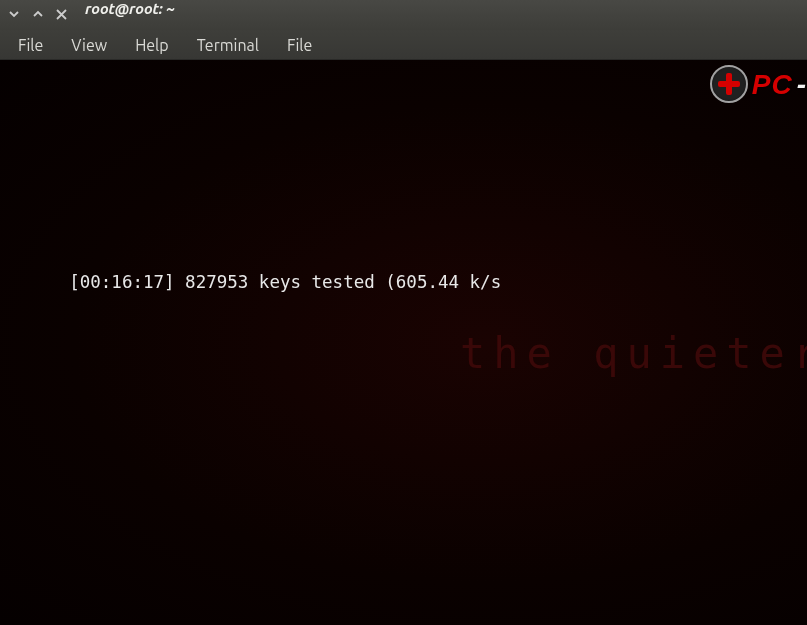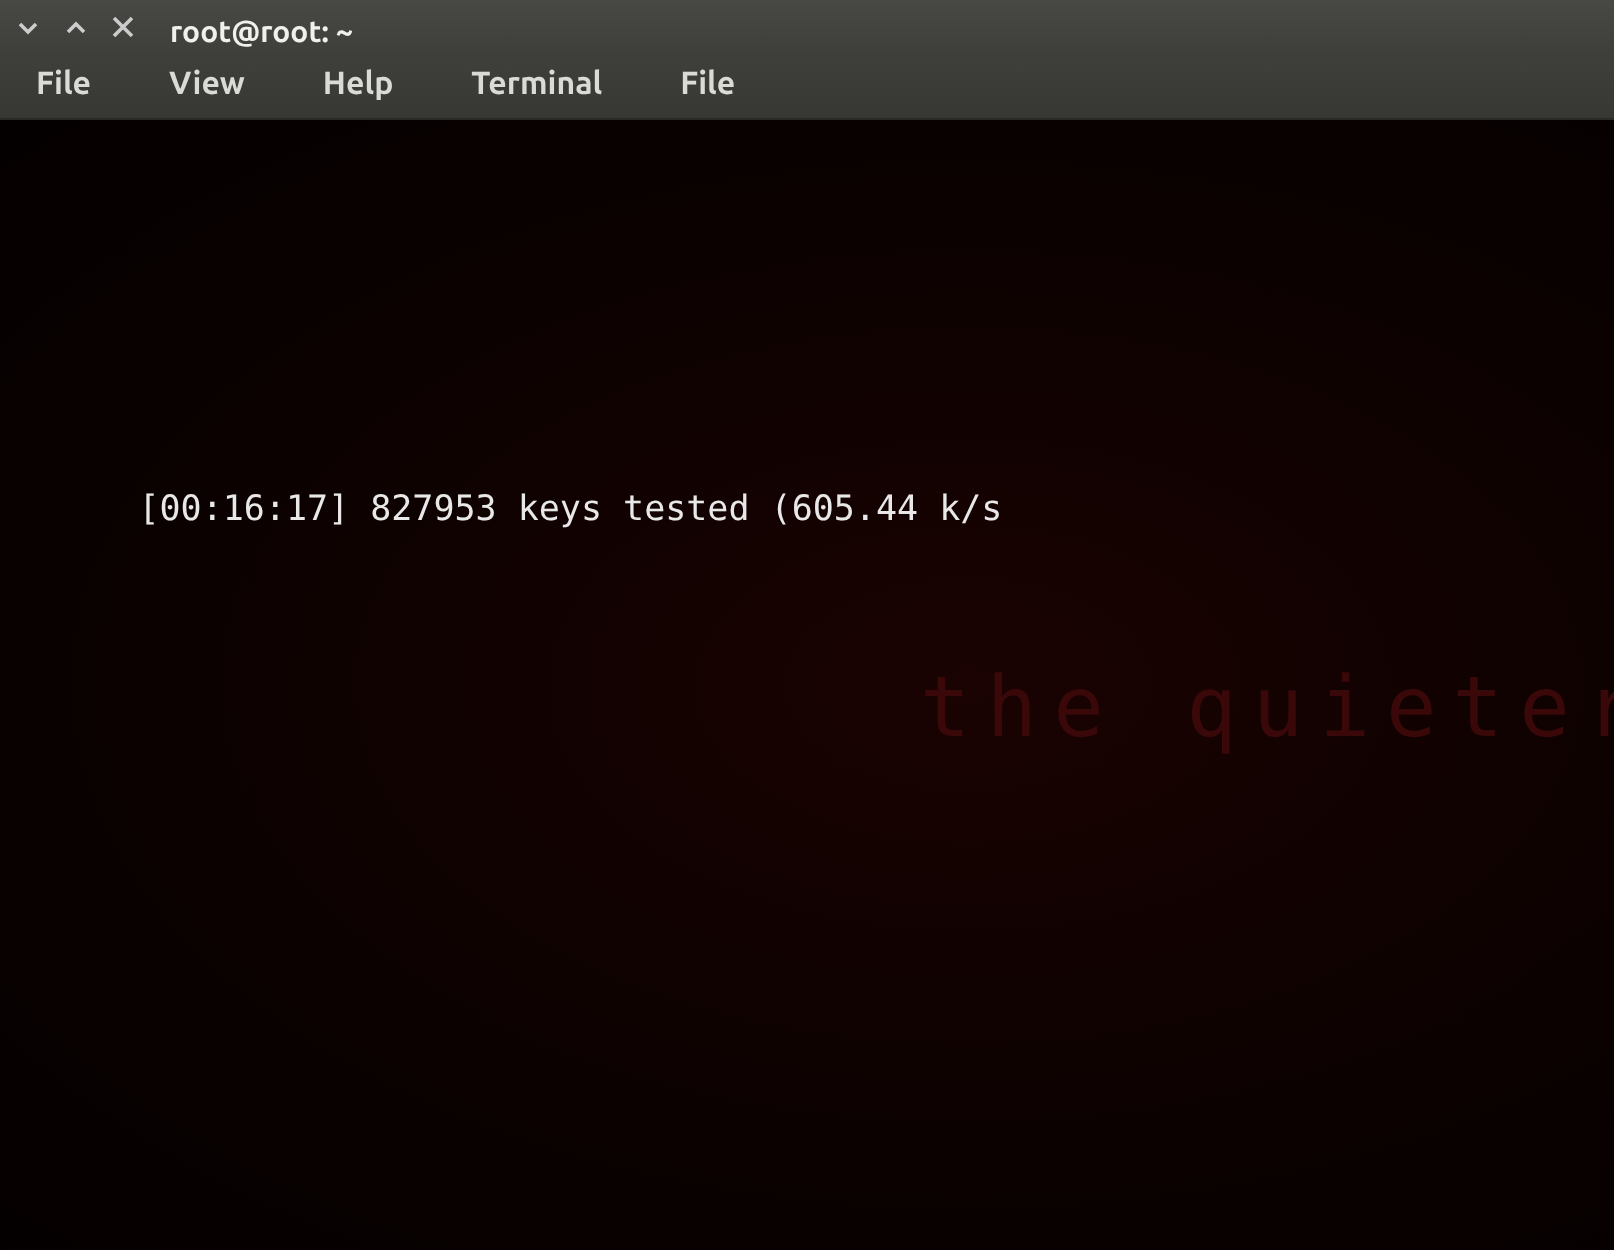--- a/index.html
+++ b/index.html
@@ -8,51 +8,51 @@
       height: 625px;
       background: #0a0a0a;
       font-family: "Ubuntu", "DejaVu Sans", sans-serif;
       overflow: hidden;
       position: relative;
     }
     .titlebar {
       height: 30px;
       background: linear-gradient(to bottom, #484844, #3d3d39);
       display: flex;
-      align-items: center;
       padding: 0 8px;
       color: #e0e0dc;
       font-size: 15px;
       font-weight: bold;
+      font-style: italic;
     }
     .window-controls {
       display: flex;
       gap: 12px;
       margin-right: 18px;
       align-items: center;
     }
     .window-controls span {
       color: #ccc;
       font-size: 13px;
       cursor: pointer;
     }
     .window-title {
       color: #f0f0ec;
       font-weight: bold;
     }
     .menubar {
       height: 30px;
       background: linear-gradient(to bottom, #3e3e3a, #373734);
       display: flex;
+      align-items: center;
       padding: 0 8px;
-      gap: 19px;
+      gap: 8px;
       color: #dadad6;
       font-size: 16px;
       border-bottom: 1px solid #2a2a28;
-      font-weight: bold;
     }
     .menu-item {
       padding: 3px 10px;
       cursor: pointer;
     }
     .terminal {
       position: relative;
       width: 100%;
       height: calc(100% - 60px);
       background: #0d0201;
@@ -146,20 +146,24 @@
 
 <div class="menubar">
   <span class="menu-item">File</span>
   <span class="menu-item">View</span>
   <span class="menu-item">Help</span>
   <span class="menu-item">Terminal</span>
   <span class="menu-item">File</span>
 </div>
 
 <div class="terminal">
+  <div class="watermark">
+    <div class="watermark-icon"><div class="watermark-cross"></div></div>
+    <span class="watermark-text">PC</span><span class="watermark-text watermark-dash">-</span>
+  </div>
 
   <div class="bg-faint" style="top:280px; left:460px;">the quieter</div>
 
   <div class="term-content">
 <div class="line"><span>      [00:16:17] 827953 keys tested (605.44 k/s</span></div>
 <div class="line"> </div>
 <div class="line"> </div>
 <div class="line"> </div>
 <div class="line"> </div>
 

